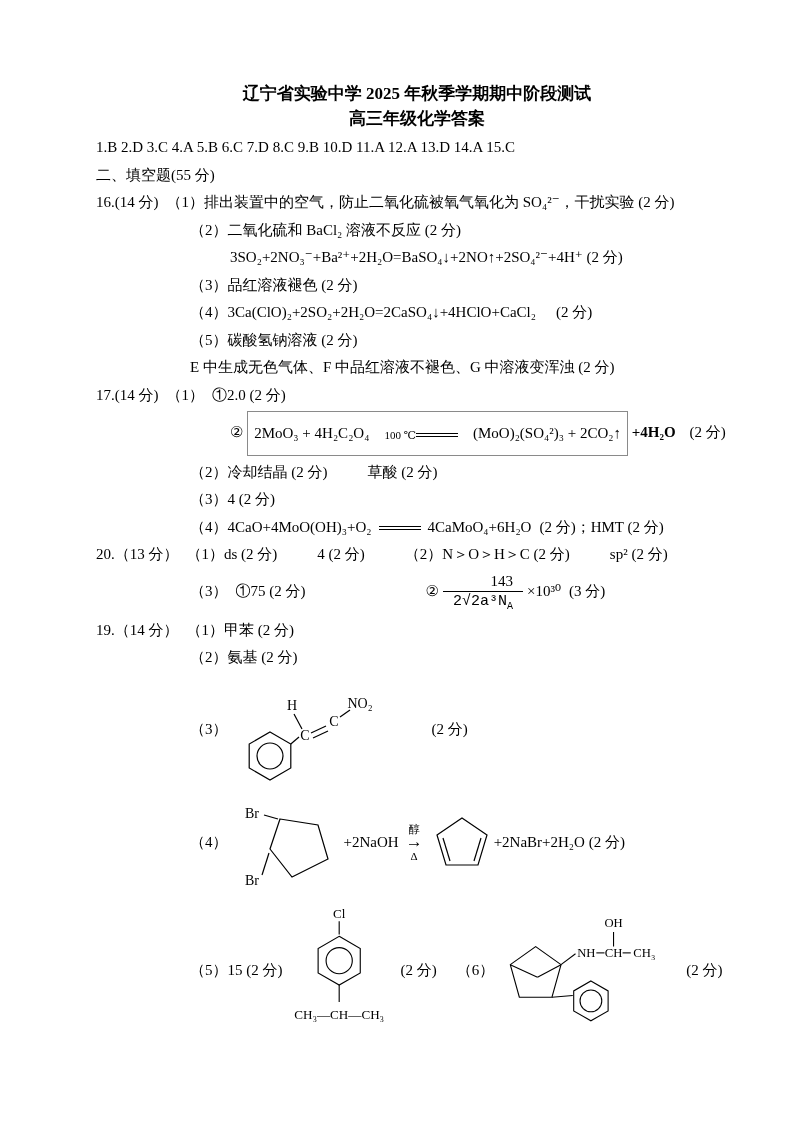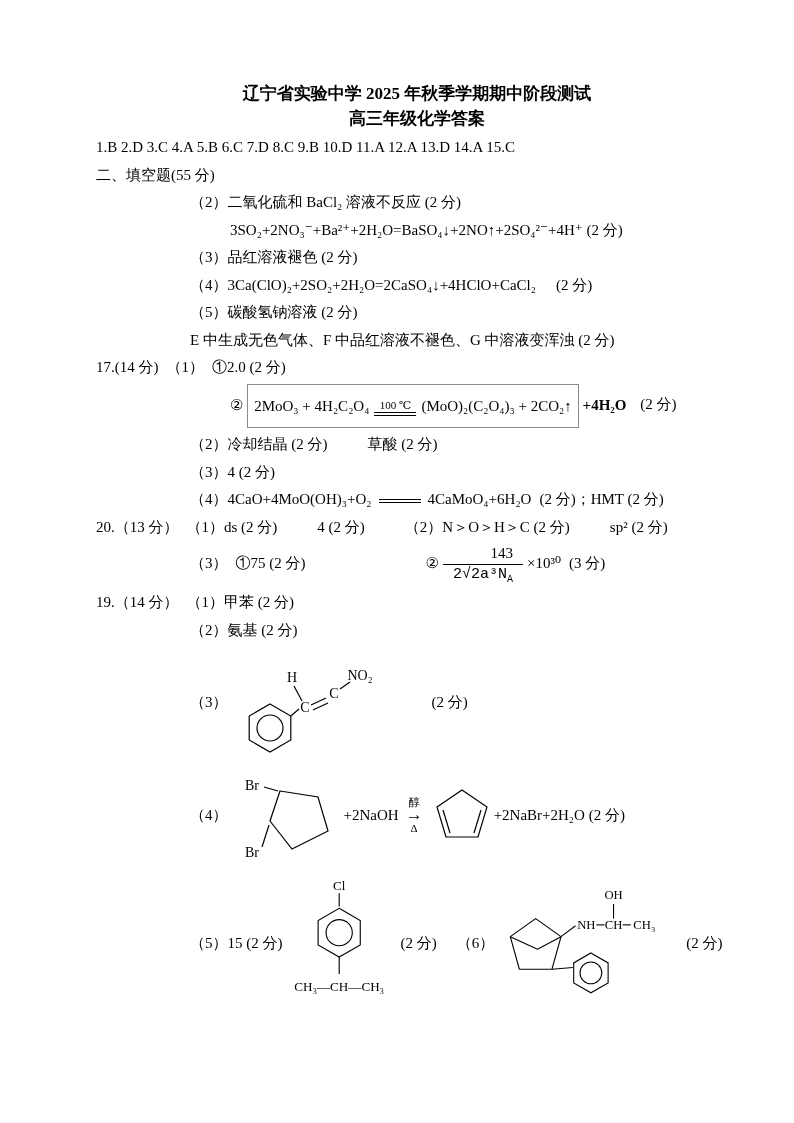--- a/index.html
+++ b/index.html
@@ -17,21 +17,21 @@
   .flexrow { display: flex; align-items: center; }
   .ind1 { margin-left: 94px; }
   .ind2 { margin-left: 134px; }
   .indn { margin-left: 94px; }
   .qnum { margin-right: 8px; }
   .g8 { display: inline-block; width: 8px; }
   .g20 { display: inline-block; width: 20px; }
   .g40 { display: inline-block; width: 40px; }
   .g60 { display: inline-block; width: 60px; }
   .eq-box { display: inline-block; border: 1px solid #8a8a8a; padding: 10px 6px; vertical-align: middle; }
-  .rxn { display: inline-flex; flex-direction: column; align-items: center; vertical-align: middle; margin: 0 5px; }
+  .rxn { display: inline-flex; flex-direction: row; align-items: center; vertical-align: middle; margin: 0 15px; }
   .rxn .cond { font-size: 11px; line-height: 1.15; }
   .dline { width: 42px; height: 4px; border-top: 1.4px solid #000; border-bottom: 1.4px solid #000; }
   .dline.lone { display: inline-block; vertical-align: middle; margin: 0 7px; }
   .frac { display: inline-block; text-align: center; vertical-align: middle; margin: 0 4px; }
   .frac .fnum { display: block; padding: 0 10px; border-bottom: 1px solid #000; line-height: 1.35; text-align: right; }
   .frac .fden { display: block; padding: 0 10px; line-height: 1.35; font-family: Liberation Mono, monospace; }
   sub { font-size: 10px; }
   .arrowcol { display: inline-flex; flex-direction: column; align-items: center; margin: 0 7px; line-height: 1; }
   .arrowcol .small { font-size: 11px; line-height: 1.1; }
   .arrowcol .arr { font-size: 17px; line-height: 0.85; }
@@ -45,20 +45,23 @@
 <body>
 
 <div class="page">
 
   <div class="title center bold">辽宁省实验中学 2025 年秋季学期期中阶段测试</div>
   <div class="subtitle center bold">高三年级化学答案</div>
 
   <div class="row">1.B 2.D 3.C 4.A 5.B 6.C 7.D 8.C 9.B 10.D 11.A 12.A 13.D 14.A 15.C</div>
   <div class="row">二、填空题(55 分)</div>
 
+  <div class="row">
+    <span class="qnum">16.(14 分)</span><span>（1）</span><span>排出装置中的空气，防止二氧化硫被氧气氧化为 SO₄²⁻，干扰实验 (2 分)</span>
+  </div>
   <div class="row ind1">
     <span>（2）</span><span>二氧化硫和 BaCl₂ 溶液不反应 (2 分)</span>
   </div>
   <div class="row ind2">3SO₂+2NO₃⁻+Ba²⁺+2H₂O=BaSO₄↓+2NO↑+2SO₄²⁻+4H⁺ (2 分)</div>
   <div class="row ind1">
     <span>（3）</span><span>品红溶液褪色 (2 分)</span>
   </div>
   <div class="row ind1">
     <span>（4）</span><span>3Ca(ClO)₂+2SO₂+2H₂O=2CaSO₄↓+4HClO+CaCl₂</span><span class="g20"></span><span>(2 分)</span>
   </div>
@@ -69,21 +72,21 @@
 
   <div class="row">
     <span class="qnum">17.(14 分)</span><span>（1）</span><span class="g8"></span><span>①2.0 (2 分)</span>
   </div>
   <div class="row ind2">
     <span>②</span>
     <span class="eq-box">
       <span>2MoO₃ + 4H₂C₂O₄</span><span class="rxn">
           <span class="cond">100 ℃</span>
           <span class="dline"></span>
-        </span><span>(MoO)₂(C₂O₄)₃ + 2CO₂↑</span>
+        </span><span>(MoO)₂(SO₄²)₃ + 2CO₂↑</span>
     </span>
     <span class="bold">+4H₂O</span>
     <span class="mrl">(2 分)</span>
   </div>
   <div class="row ind1">
     <span>（2）</span><span>冷却结晶 (2 分)</span><span class="g40"></span><span>草酸 (2 分)</span>
   </div>
   <div class="row ind1">
     <span>（3）</span><span>4 (2 分)</span>
   </div>

